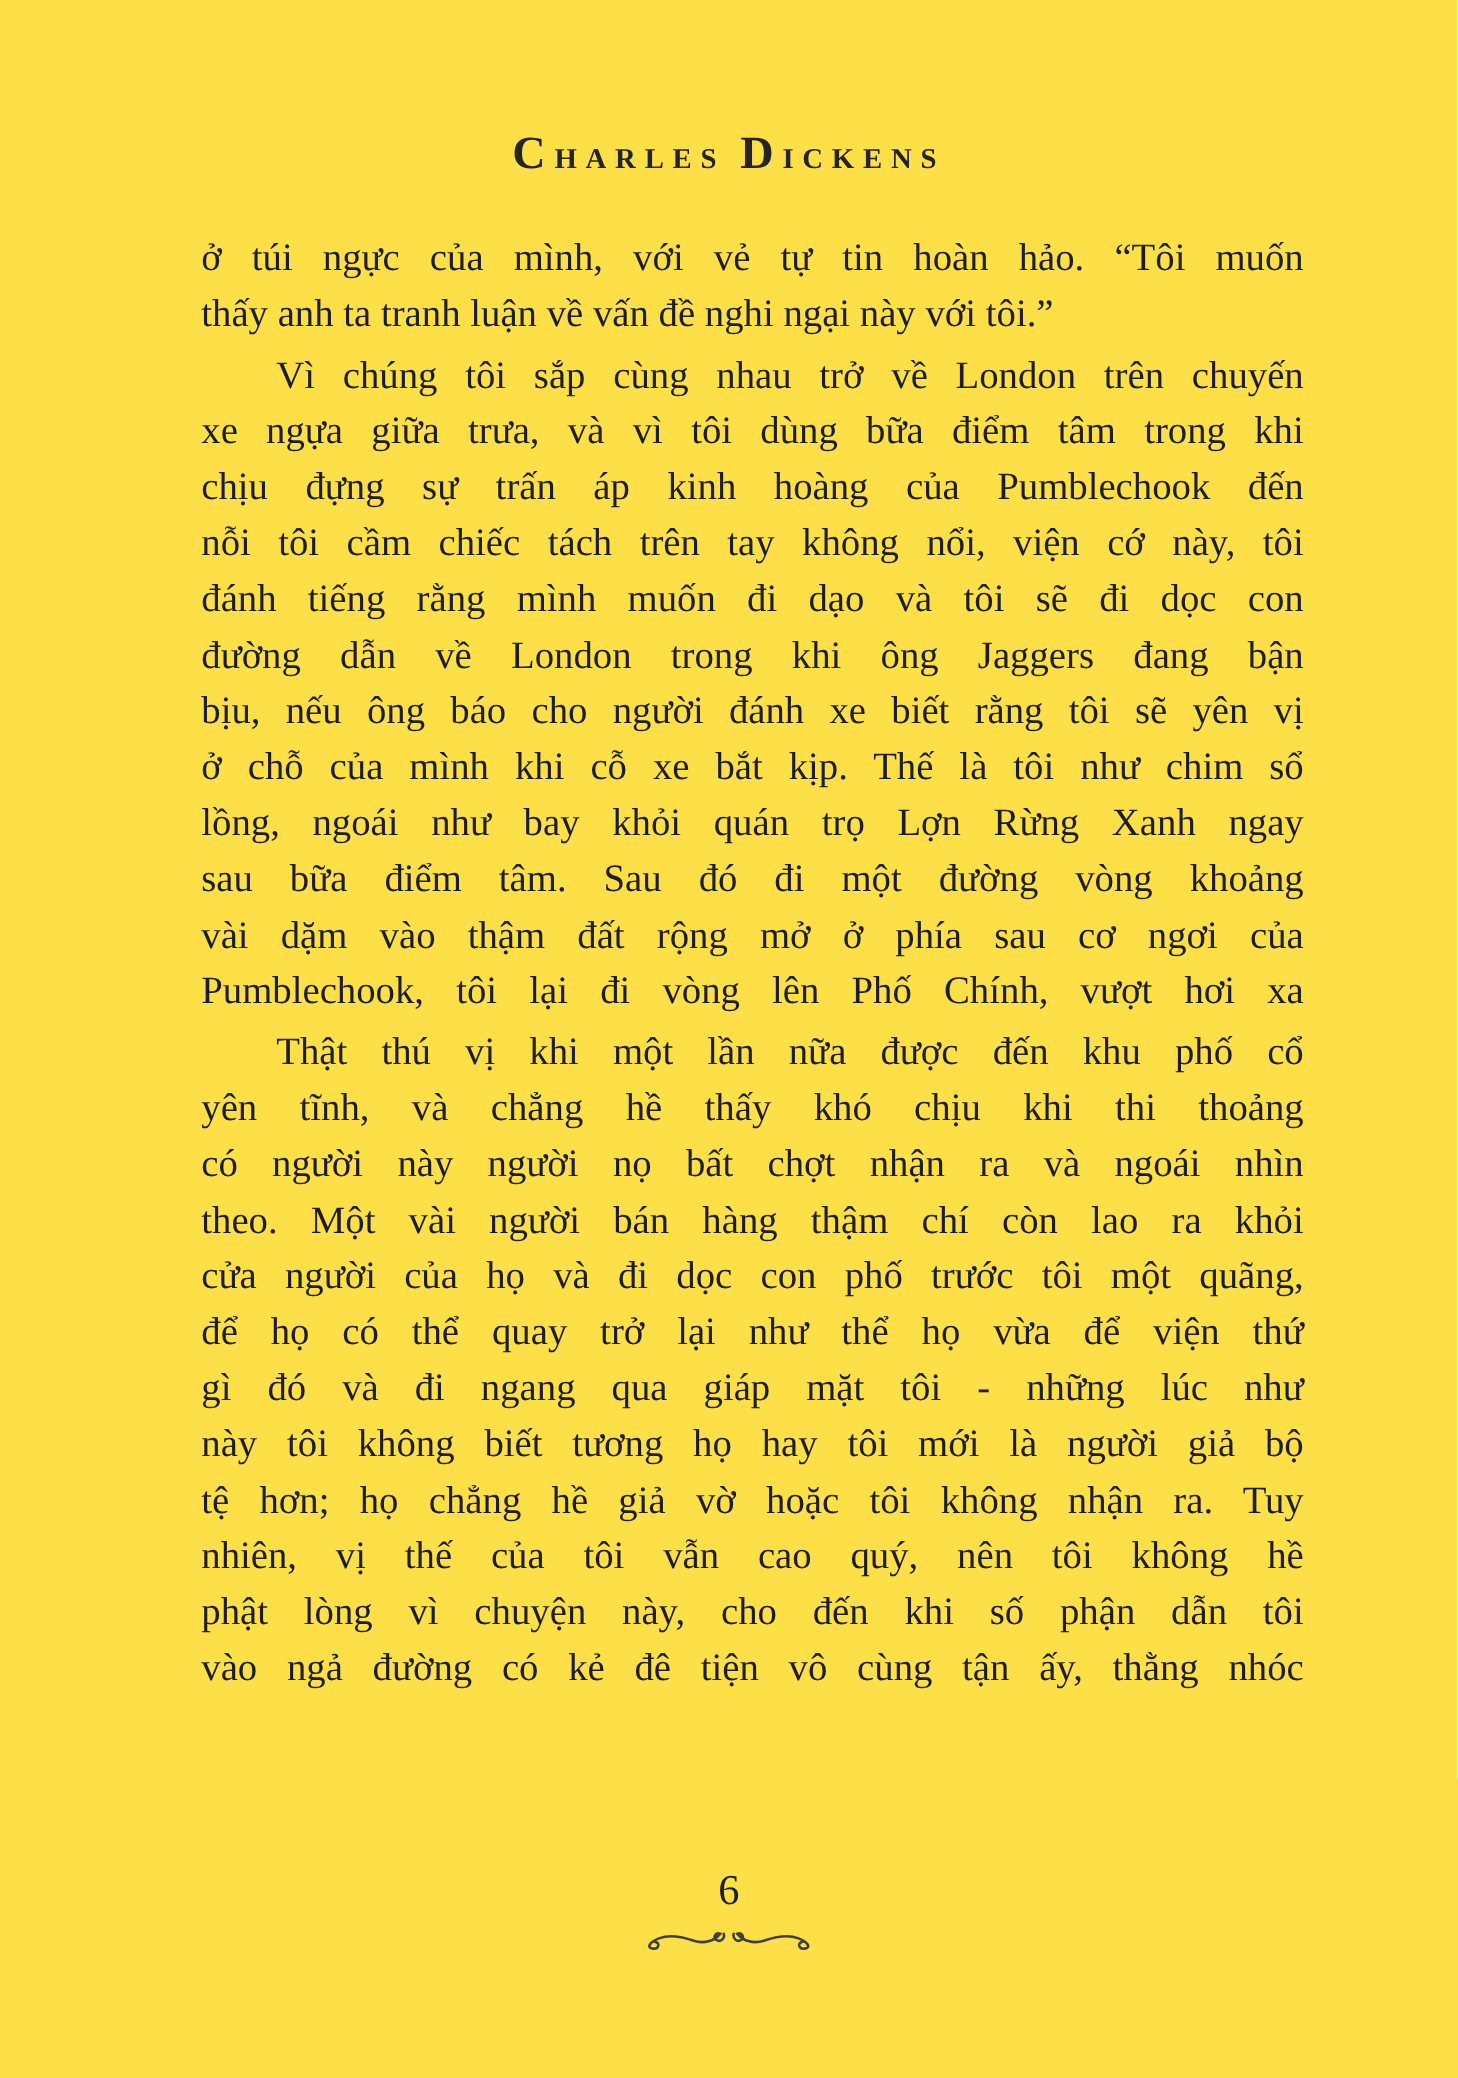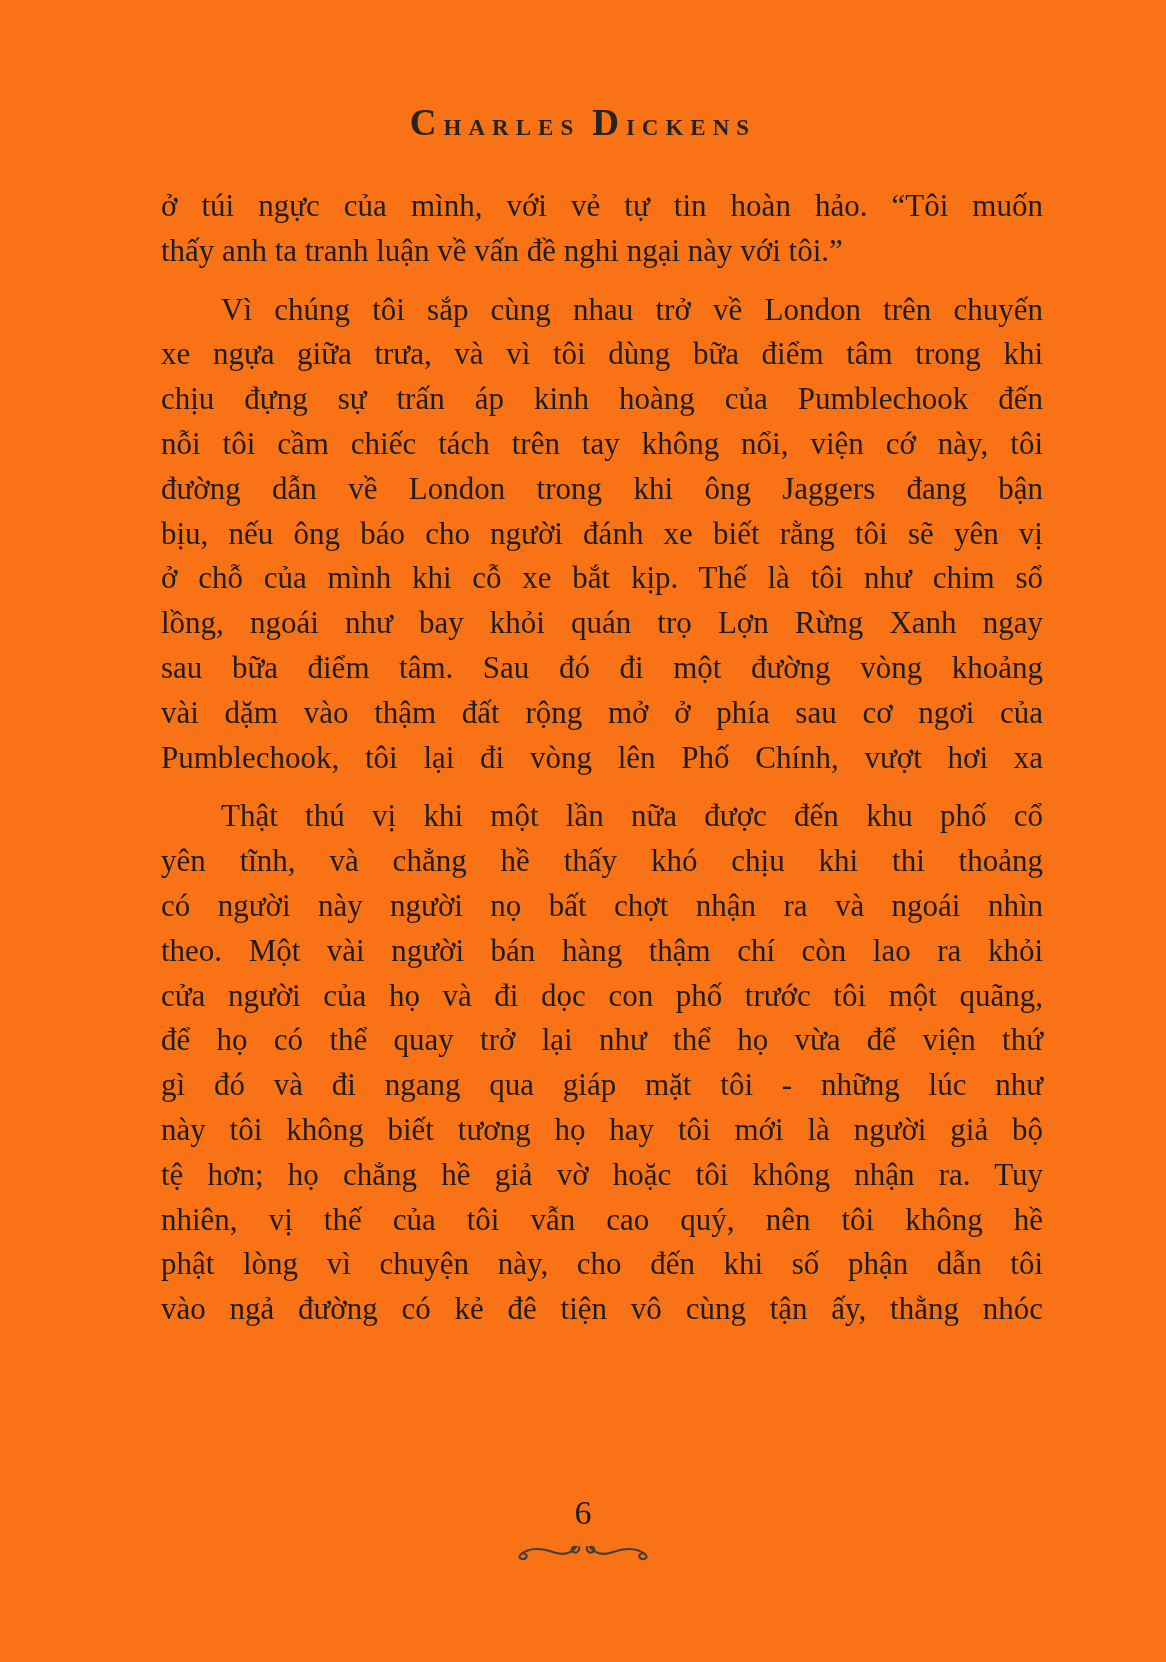--- a/index.html
+++ b/index.html
@@ -1,20 +1,20 @@
 <!DOCTYPE html>
 <html><head>
 <meta charset="utf-8">
 <style>
   html, body { margin: 0; padding: 0; background: #ffffff; }
   .page {
     position: relative;
     width: 1166px;
     height: 1662px;
-    background: #f97316;
+    background: #fde047;
     font-family: "Liberation Serif", serif;
     color: #1d1d1d;
     overflow: hidden;
   }
 
   
   .author-header {
     position: absolute;
     top: 101px;
     left: 0;
@@ -38,21 +38,21 @@
 
   
   .text-block {
     position: absolute;
     left: 161px;
     top: 184px;
     width: 882px;
     font-size: 31px;
     line-height: 44.8px;
   }
-  .para + .para { margin-top: 14px; }
+  .para + .para { margin-top: 4px; }
   .line {
     text-align: justify;
     text-align-last: justify;
   }
   .line.last { text-align-last: left; }
   .line.indent { text-indent: 60px; }
 
   
   .page-number {
     position: absolute;
@@ -85,20 +85,21 @@
 
   <div class="para">
         <div class="line">ở túi ngực của mình, với vẻ tự tin hoàn hảo. “Tôi muốn</div>
         <div class="line last">thấy anh ta tranh luận về vấn đề nghi ngại này với tôi.”</div>
       </div>
       <div class="para">
         <div class="line indent">Vì chúng tôi sắp cùng nhau trở về London trên chuyến</div>
         <div class="line">xe ngựa giữa trưa, và vì tôi dùng bữa điểm tâm trong khi</div>
         <div class="line">chịu đựng sự trấn áp kinh hoàng của Pumblechook đến</div>
         <div class="line">nỗi tôi cầm chiếc tách trên tay không nổi, viện cớ này, tôi</div>
+        <div class="line">đánh tiếng rằng mình muốn đi dạo và tôi sẽ đi dọc con</div>
         <div class="line">đường dẫn về London trong khi ông Jaggers đang bận</div>
         <div class="line">bịu, nếu ông báo cho người đánh xe biết rằng tôi sẽ yên vị</div>
         <div class="line">ở chỗ của mình khi cỗ xe bắt kịp. Thế là tôi như chim sổ</div>
         <div class="line">lồng, ngoái như bay khỏi quán trọ Lợn Rừng Xanh ngay</div>
         <div class="line">sau bữa điểm tâm. Sau đó đi một đường vòng khoảng</div>
         <div class="line">vài dặm vào thậm đất rộng mở ở phía sau cơ ngơi của</div>
         <div class="line">Pumblechook, tôi lại đi vòng lên Phố Chính, vượt hơi xa</div>
       </div>
       <div class="para">
         <div class="line indent">Thật thú vị khi một lần nữa được đến khu phố cổ</div>

